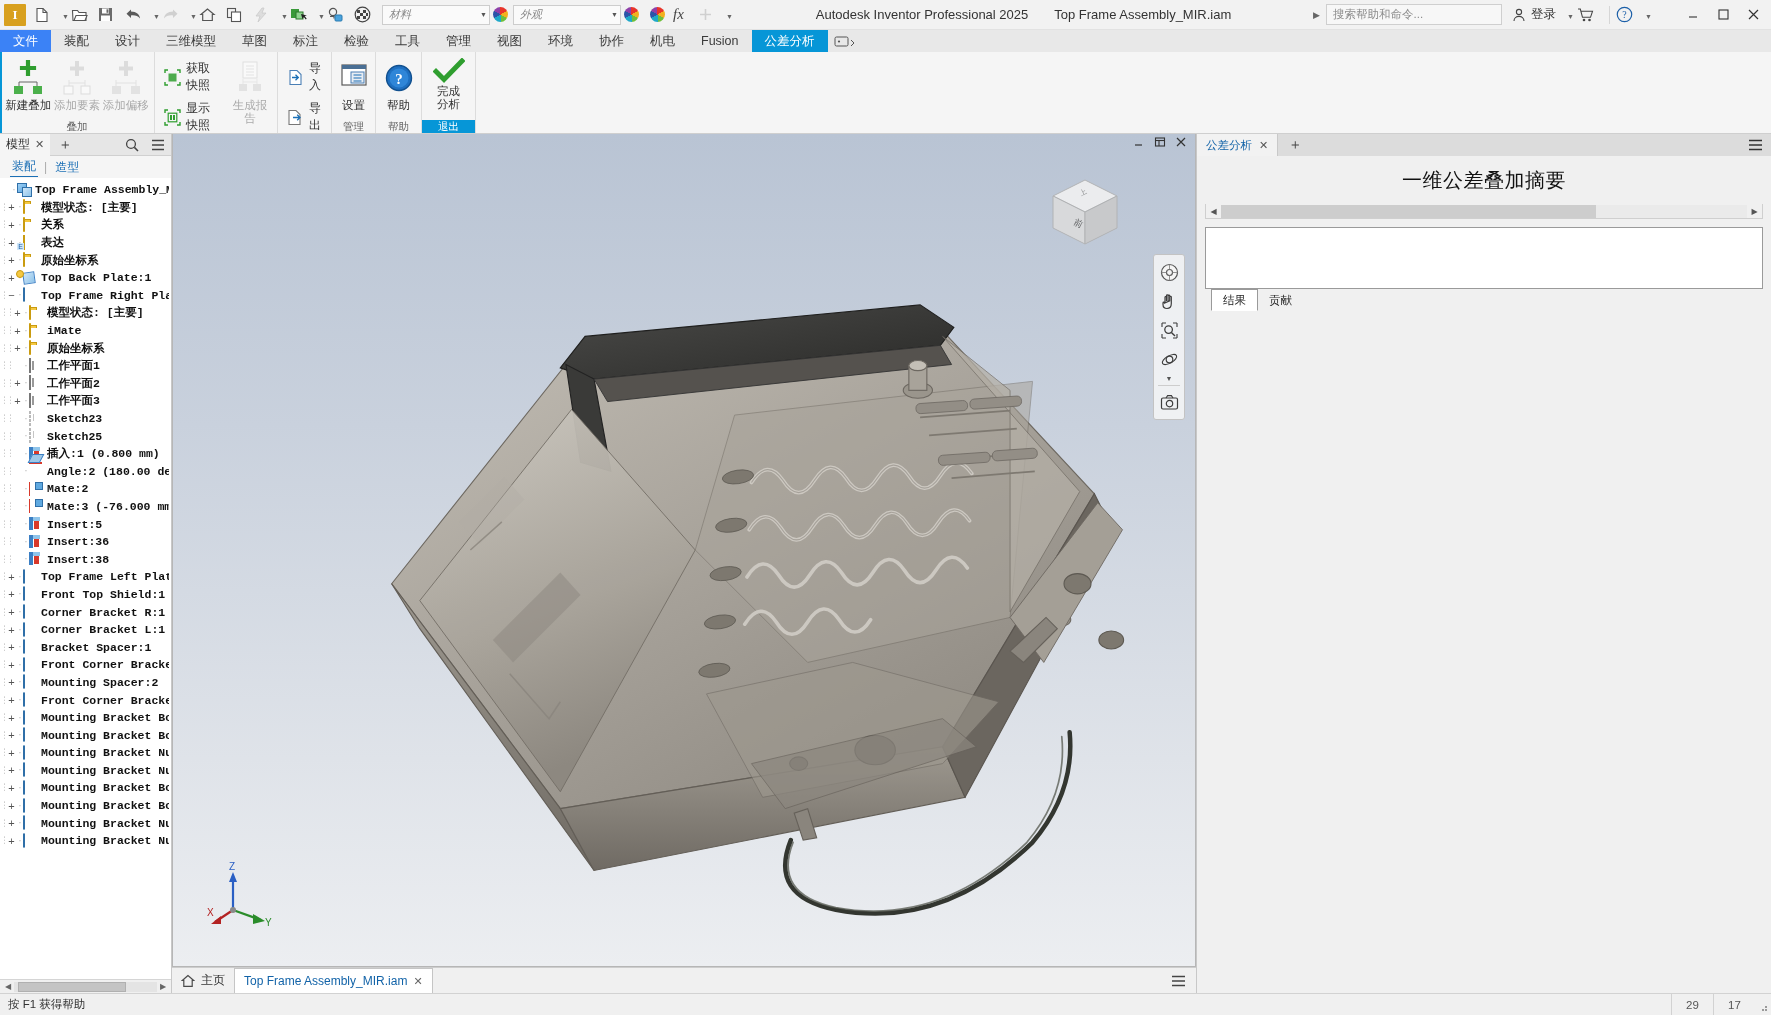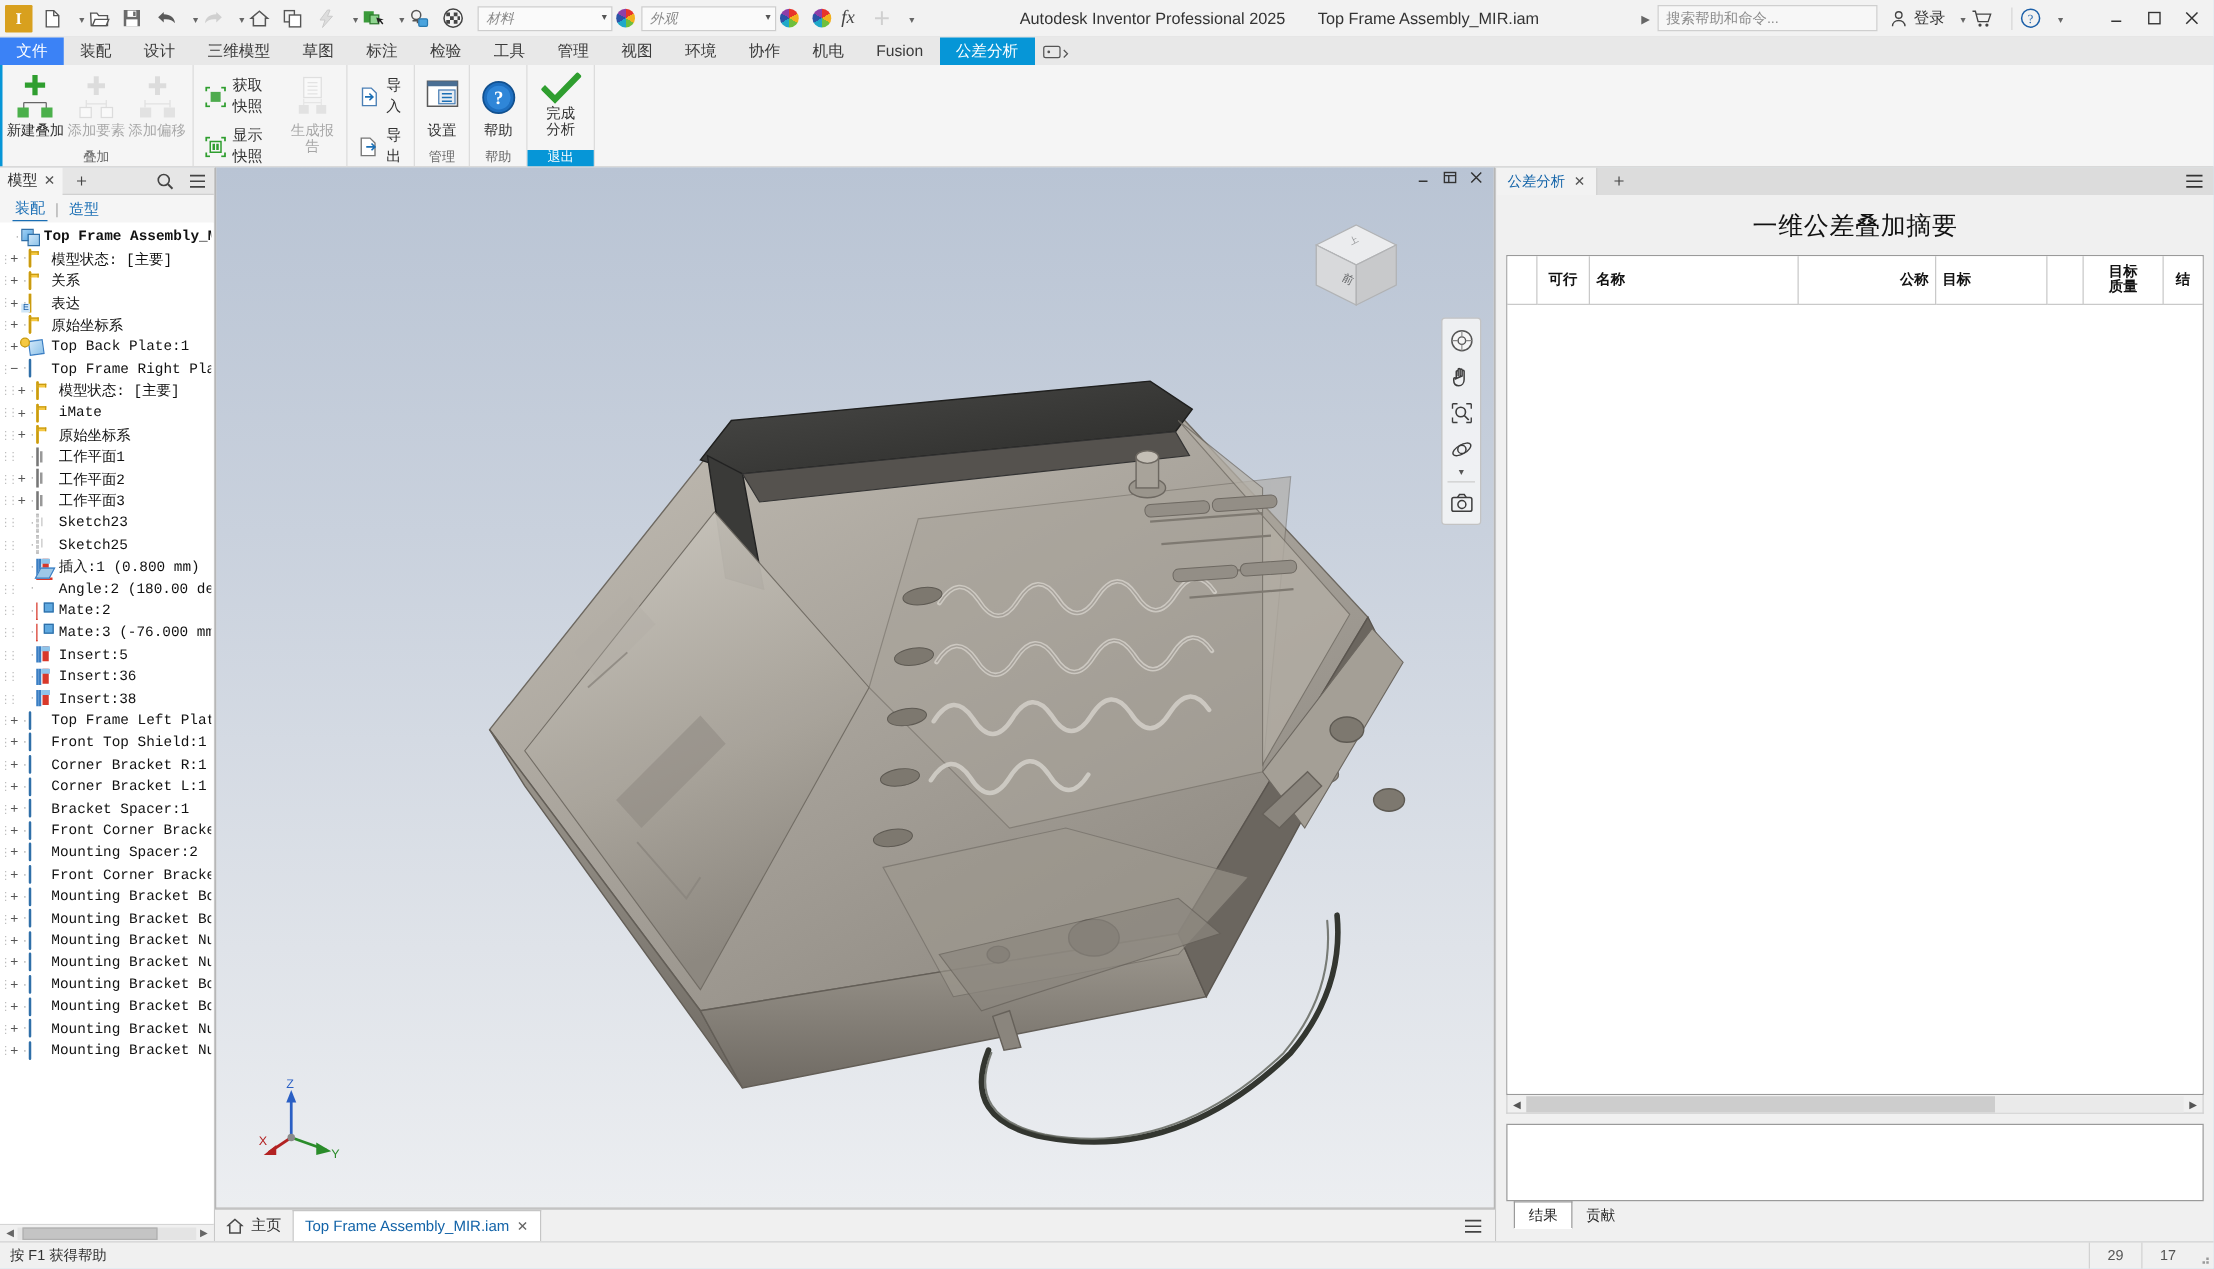--- a/index.html
+++ b/index.html
@@ -100,21 +100,21 @@
   .rbtn .ic { height:42px; display:flex; align-items:center; justify-content:center; }
   .rbtn .lb { font-size:11.5px; color:#333; text-align:center; line-height:13px; }
   .rbtn-h {
     display:flex; align-items:center; gap:5px; padding:2px 5px; cursor:default; border-radius:2px;
   }
   .rbtn-h .lb { font-size:12px; color:#333; }
   .rcol { display:flex; flex-direction:column; gap:2px; padding-top:3px; }
   .rpanel-label.active { background:#0696d7; color:#fff; }
 
   
-  .main { flex:1; display:flex; min-height:0; background:#7dd3fc; }
+  .main { flex:1; display:flex; min-height:0; background:#fdba74; }
 
   
   .browser {
     width:172px; background:#f5f5f5; display:flex; flex-direction:column;
     border-right:1px solid #c8c8c8; flex:0 0 172px;
   }
   .browser-tabs {
     height:22px; display:flex; align-items:center; background:#e6e6e6;
     border-bottom:1px solid #d0d0d0;
   }
@@ -140,21 +140,21 @@
     display:flex; align-items:center; height:17.6px; font-size:11.5px;
     font-family:"Liberation Mono", monospace; white-space:nowrap; color:#111;
     padding-right:2px;
   }
   .texp {
     width:11px; height:11px; display:flex; align-items:center; justify-content:center;
     font-size:11px; color:#555; flex:0 0 11px; font-family:"Liberation Sans",sans-serif;
   }
   .tdots { width:6px; flex:0 0 6px; color:#bbb; text-align:center; font-size:9px; }
   .tico { width:15px; height:14px; flex:0 0 15px; margin-right:3px; position:relative; }
-  .tlabel { overflow:hidden; }
+  .tlabel { overflow:hidden;font-weight:bold; }
   .tlabel.bold { font-weight:bold; }
   
   .ic-folder { width:13px; height:10px; background:#f5c842; border:1px solid #c99b10;
                border-radius:1px; margin-top:3px; }
   .ic-folder::before { content:""; position:absolute; left:1px; top:1px; width:5px; height:2px;
                background:#f5c842; border:1px solid #c99b10; border-bottom:none; }
   .ic-cube {
     width:12px; height:12px; margin-top:1px;
     background:linear-gradient(135deg,#9fd0f5 0%,#6cb4ec 55%,#4a95d4 100%);
     border:1px solid #2f6fa8; border-radius:1px;
@@ -1213,49 +1213,20 @@
               <g stroke="#333" stroke-width="1.3">
                 <path d="M1 1.5h13M1 6h13M1 10.5h13"></path>
               </g>
             </svg>
         </div>
       </div>
 
       <div class="rp-body">
         <div class="rp-title">一维公差叠加摘要</div>
 
-        <div class="tbl-wrap">
-          <table class="stack">
-            <colgroup>
-              <col style="width:22px">
-                <col style="width:40px">
-                <col style="width:158px">
-              <col style="width:104px">
-                <col style="width:84px">
-                <col style="width:28px">
-              <col style="width:60px">
-                <col style="width:30px">
-            </colgroup>
-            <thead>
-              <tr>
-                <th class="c"></th>
-                <th class="c">可行</th>
-                <th>名称</th>
-                <th class="r">公称</th>
-                <th>目标</th>
-                <th class="c"></th>
-                <th class="c" style="white-space:pre-line;line-height:12px">目标
-质量</th>
-                <th class="c">结</th>
-              </tr>
-            </thead>
-            <tbody></tbody>
-          </table>
-          <div class="tbl-fill"></div>
-        </div>
 
         <div class="hscroll">
           <div class="hs-arrow">◀</div>
           <div class="hs-track">
             <div class="hs-thumb"></div>
           </div>
           <div class="hs-arrow">▶</div>
         </div>
 
         <div class="notes"></div>

